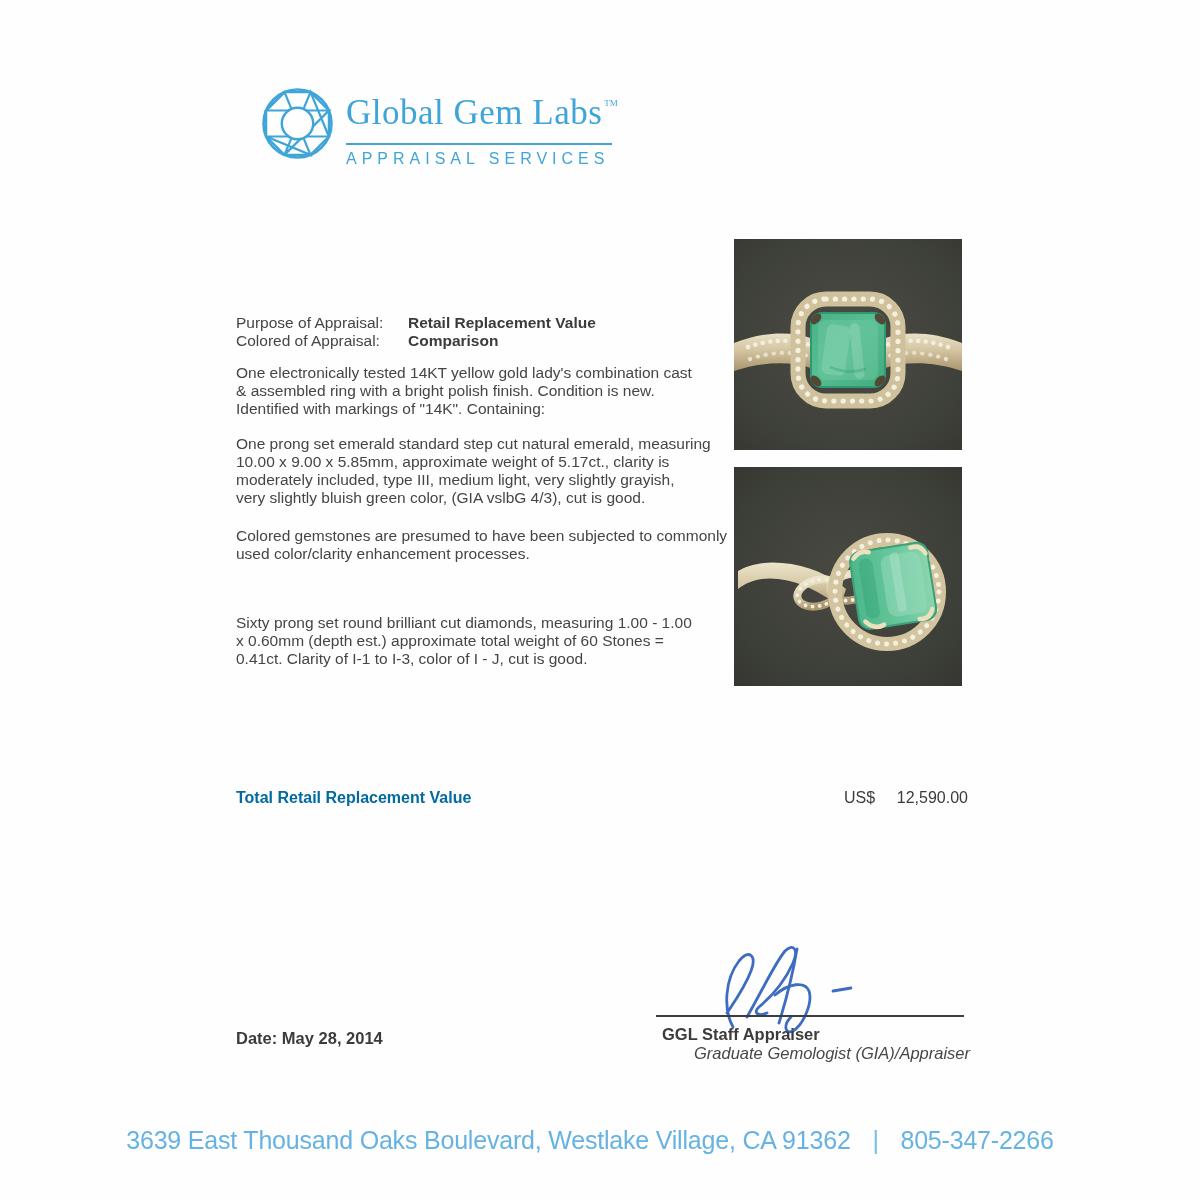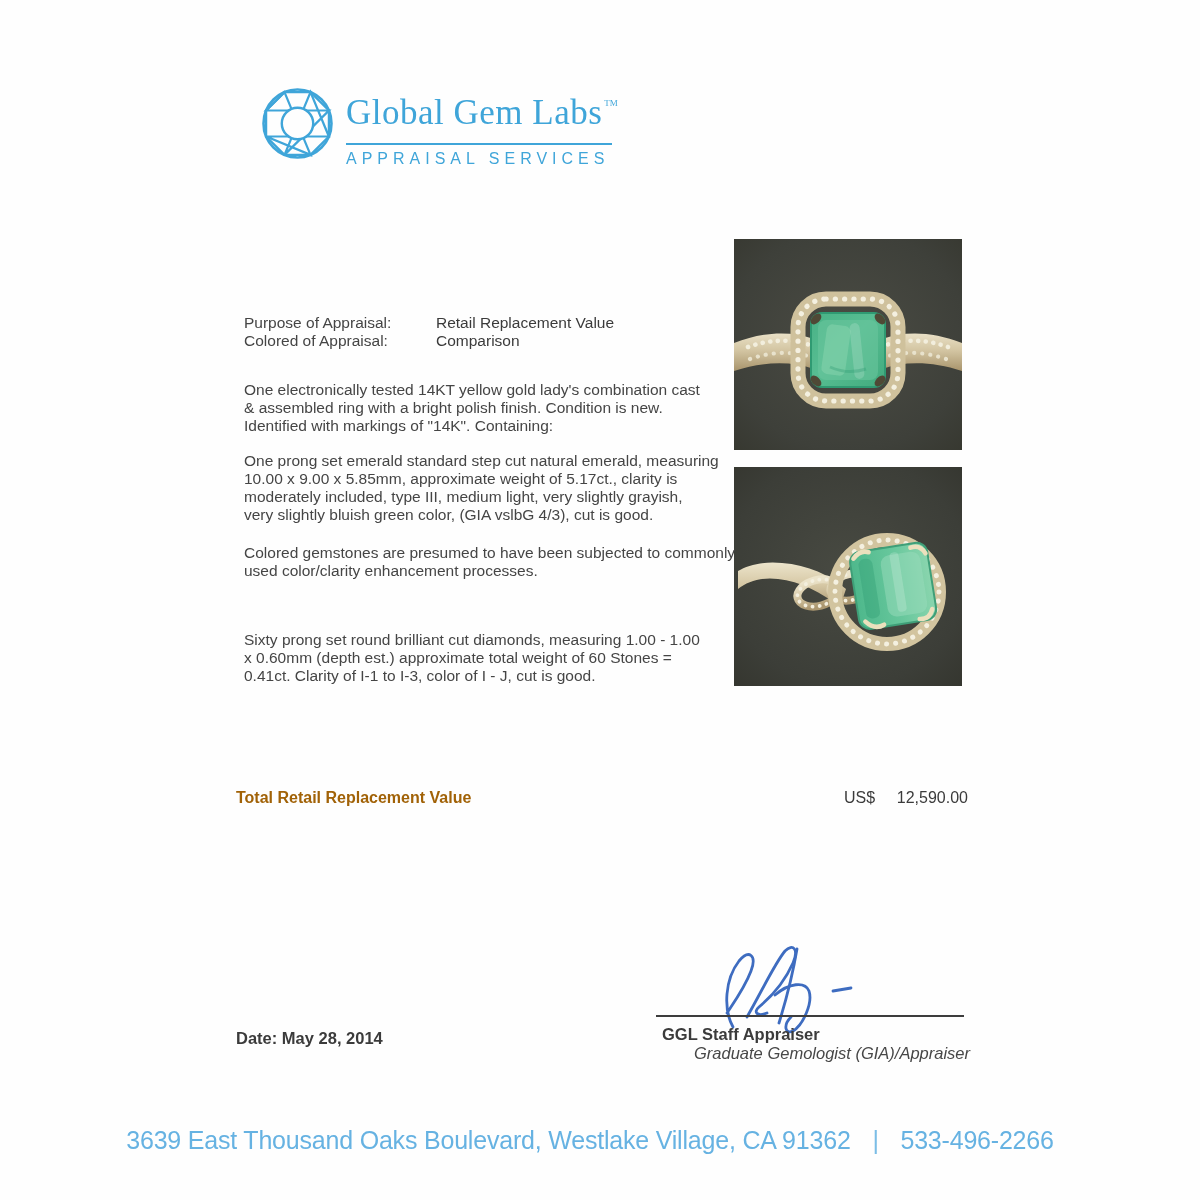--- a/index.html
+++ b/index.html
@@ -14,36 +14,36 @@
   .brand-name sup{font-size:9px;letter-spacing:0;vertical-align:18px;margin-left:2px;}
   .brand-underline{margin-top:9px;height:2px;background:#3fa5d9;width:266px;}
   .brand-sub{margin-top:5px;font-size:16px;letter-spacing:5px;color:#3fa5d9;white-space:nowrap;}
 
   
   .photo{position:absolute;left:734px;}
   .photo1{top:239px;}
   .photo2{top:467px;}
 
   
-  .text-block{position:absolute;left:244px;top:314px;width:500px;font-size:15.5px;line-height:18px;}
+  .text-block{position:absolute;left:236px;top:314px;width:500px;font-size:15.5px;line-height:18px;}
   .kv-row{display:flex;}
   .kv-label{width:172px;flex:none;}
-  .kv-value{font-weight:normal;color:#3b3b3b;margin-left:20px;}
+  .kv-value{font-weight:bold;color:#3b3b3b;}
   .para{white-space:pre-line;}
-  .para.p0{margin-top:31px;}
+  .para.p0{margin-top:14px;}
   .para.p1{margin-top:17px;}
   .para.p2{margin-top:20px;}
   .para.p3{margin-top:51px;}
 
   
   .totals{position:absolute;left:236px;top:720px;width:740px;font-size:15.5px;line-height:18px;}
   .tot-row{position:relative;height:18px;}
   .tot-val{position:absolute;left:364px;width:136px;text-align:right;font-weight:bold;color:#3b3b3b;}
   .grand-row{position:absolute;left:236px;top:789px;width:740px;height:20px;font-size:16px;}
-  .grand-label{font-weight:bold;color:#a16207;}
+  .grand-label{font-weight:bold;color:#0369a1;}
   .grand-amount{position:absolute;left:608px;top:0;width:124px;display:flex;
                 justify-content:space-between;font-weight:normal;color:#3b3b3b;}
 
   
   .sig-svg{position:absolute;left:705px;top:938px;}
   .sig-line{position:absolute;left:656px;top:1015px;width:308px;height:2px;background:#3d3d3d;}
   .sig-title{position:absolute;left:662px;top:1025px;font-size:16.5px;font-weight:bold;color:#3b3b3b;}
   .sig-cred{position:absolute;left:694px;top:1044px;font-size:16.5px;font-style:italic;color:#474747;}
   .date-line{position:absolute;left:236px;top:1029px;font-size:16.5px;font-weight:bold;color:#3b3b3b;}
 
@@ -198,16 +198,16 @@
     </g>
   </svg>
   <div class="sig-line"></div>
   <div class="sig-title">GGL Staff Appraiser</div>
   <div class="sig-cred">Graduate Gemologist (GIA)/Appraiser</div>
   <div class="date-line">Date: May 28, 2014</div>
 
   <div class="footer">
     <span>3639 East Thousand Oaks Boulevard, Westlake Village, CA 91362</span>
     <span class="sep">|</span>
-    <span>533-496-2266</span>
+    <span>805-347-2266</span>
   </div>
 
 </div>
 
 </body></html>

